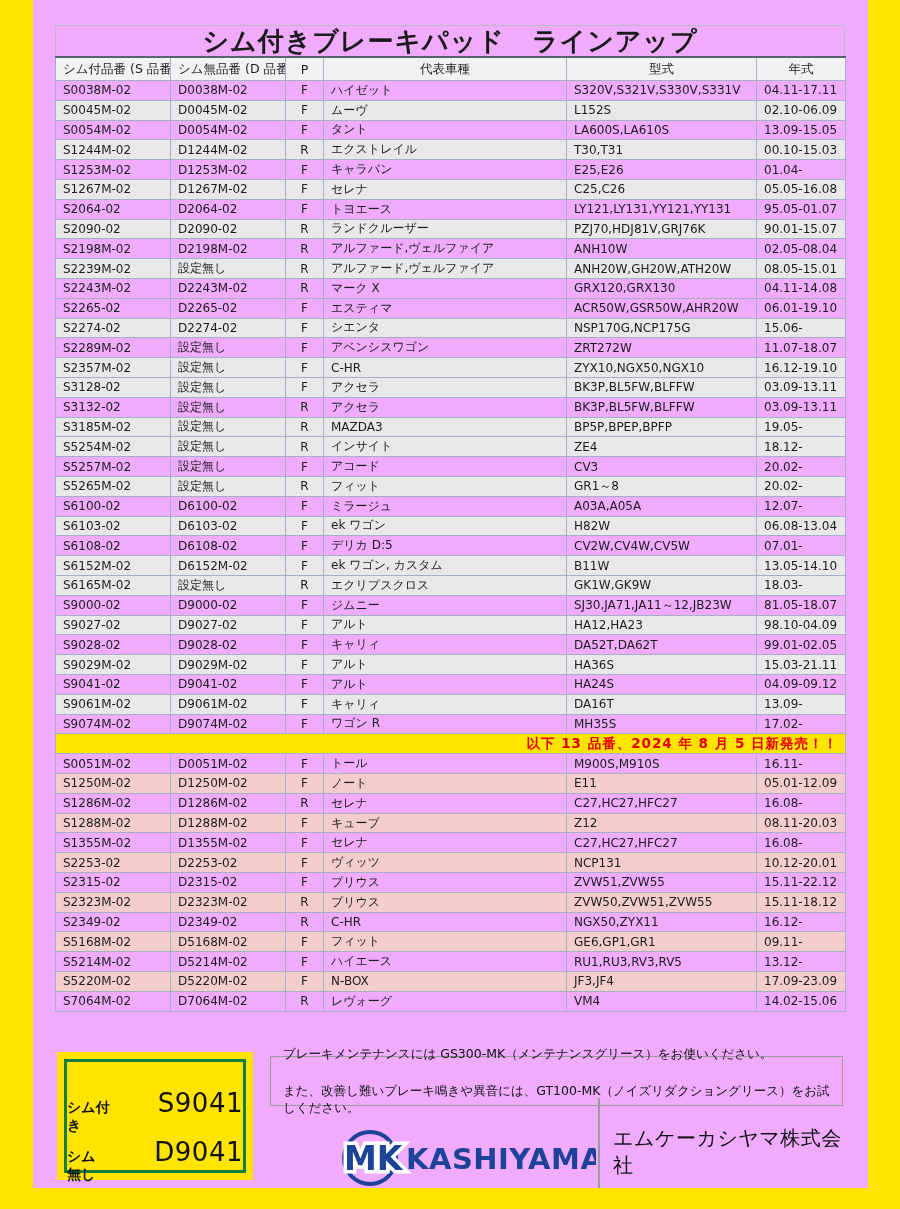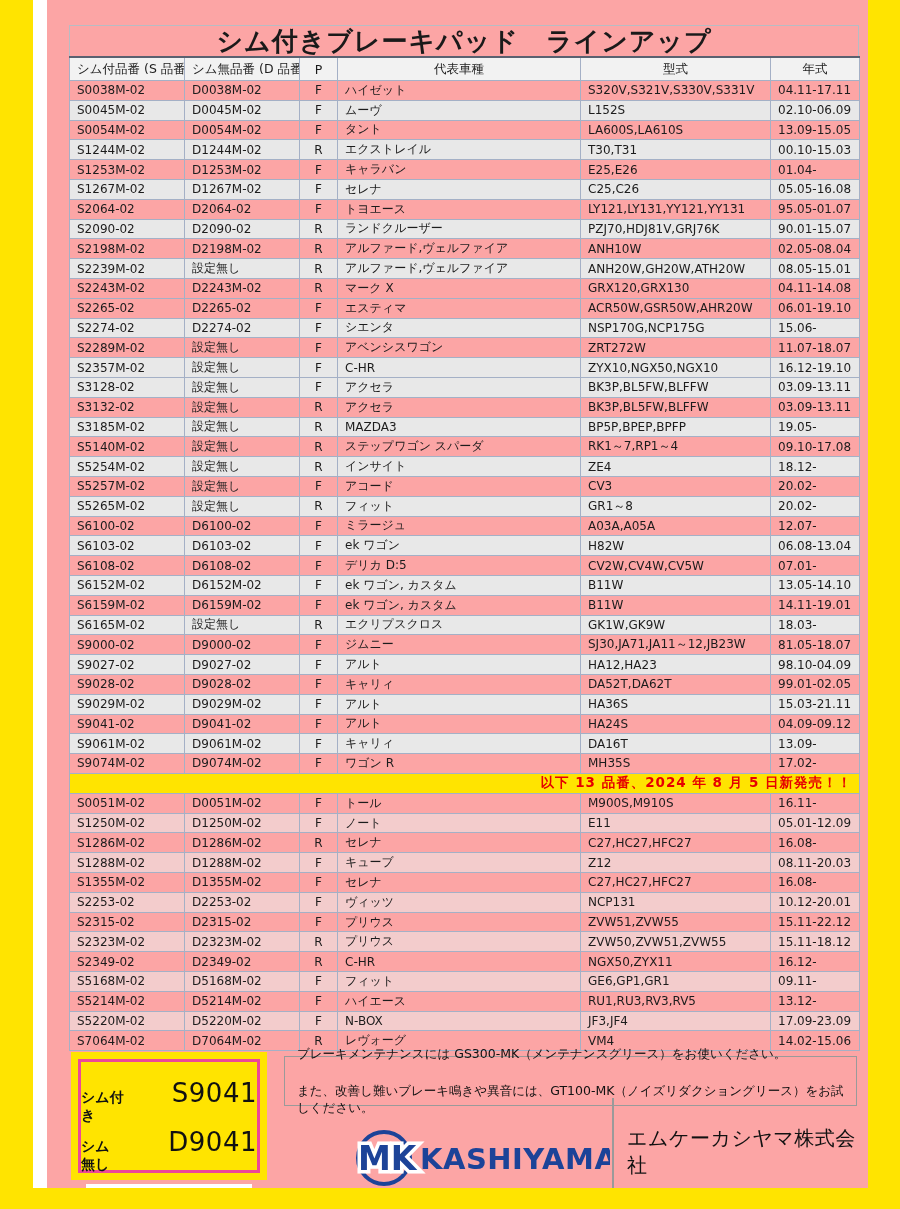--- a/index.html
+++ b/index.html
@@ -5,21 +5,21 @@
   html,body{margin:0;padding:0;}
   body{
     width:900px;height:1209px;position:relative;background:#ffffff;
     font-family:"DejaVu Sans","Liberation Sans",sans-serif;
     -webkit-font-smoothing:antialiased;overflow:hidden;
   }
   .strip{position:absolute;background:#FFE400;z-index:5;}
   .strip-left{left:0;top:0;width:33px;height:1209px;}
   .strip-right{right:0;top:0;width:32px;height:1209px;}
   .strip-bottom{left:0;bottom:0;width:900px;height:21px;}
-  .sheet{position:absolute;left:47px;top:0;width:835px;height:1209px;background:#fca5a5;}
+  .sheet{position:absolute;left:33px;top:0;width:835px;height:1209px;background:#f0abfc;}
 
   
   .title-box{
     position:absolute;left:22px;top:25px;width:788px;height:31px;
     border:1px solid #b7bcc4;display:flex;align-items:center;justify-content:center;
   }
   .title-box span{font-size:26px;font-weight:600;color:#1a1a1a;letter-spacing:1px;}
 
   
   table.lineup{
@@ -45,23 +45,23 @@
     background:#FFE400;color:#e60000;font-weight:bold;text-align:right;
     font-size:13.5px;letter-spacing:1px;height:19px;
   }
 
   
   .promo{
     position:absolute;left:24px;top:1052px;width:196px;height:128px;
     background:#FFE400;box-sizing:border-box;padding:7px;
   }
   .promo-frame{
-    width:100%;height:100%;border:3px solid #ec4899;box-sizing:border-box;
+    width:100%;height:100%;border:3px solid #15803d;box-sizing:border-box;
     display:flex;flex-direction:column;align-items:center;justify-content:flex-start;
-    padding-top:16px;
+    padding-top:26px;
   }
   .promo-line{display:flex;align-items:baseline;gap:5px;margin-bottom:2px;}
   .promo-line .lbl{font-size:14px;font-weight:bold;color:#111;}
   .promo-line .code{font-size:26px;font-weight:500;color:#111;letter-spacing:0.5px;margin-left:43px;}
   .promo-note{
     background:#ffffff;width:158px;margin-top:8px;padding:5px 4px;
     font-size:11px;line-height:1.65;color:#111;text-align:center;
   }
 
   
@@ -270,28 +270,20 @@
 
   <tr class="alt">
     <td class="c0">S3185M-02</td>
     <td class="c1">設定無し</td>
     <td class="c2">R</td>
     <td class="c3">MAZDA3</td>
     <td class="c4">BP5P,BPEP,BPFP</td>
     <td class="c5">19.05-</td>
   </tr>
 
-  <tr>
-    <td class="c0">S5140M-02</td>
-    <td class="c1">設定無し</td>
-    <td class="c2">R</td>
-    <td class="c3">ステップワゴン スパーダ</td>
-    <td class="c4">RK1～7,RP1～4</td>
-    <td class="c5">09.10-17.08</td>
-  </tr>
 
   <tr class="alt">
     <td class="c0">S5254M-02</td>
     <td class="c1">設定無し</td>
     <td class="c2">R</td>
     <td class="c3">インサイト</td>
     <td class="c4">ZE4</td>
     <td class="c5">18.12-</td>
   </tr>
 
@@ -342,28 +334,20 @@
 
   <tr class="alt">
     <td class="c0">S6152M-02</td>
     <td class="c1">D6152M-02</td>
     <td class="c2">F</td>
     <td class="c3">ek ワゴン, カスタム</td>
     <td class="c4">B11W</td>
     <td class="c5">13.05-14.10</td>
   </tr>
 
-  <tr>
-    <td class="c0">S6159M-02</td>
-    <td class="c1">D6159M-02</td>
-    <td class="c2">F</td>
-    <td class="c3">ek ワゴン, カスタム</td>
-    <td class="c4">B11W</td>
-    <td class="c5">14.11-19.01</td>
-  </tr>
 
   <tr class="alt">
     <td class="c0">S6165M-02</td>
     <td class="c1">設定無し</td>
     <td class="c2">R</td>
     <td class="c3">エクリプスクロス</td>
     <td class="c4">GK1W,GK9W</td>
     <td class="c5">18.03-</td>
   </tr>
 

